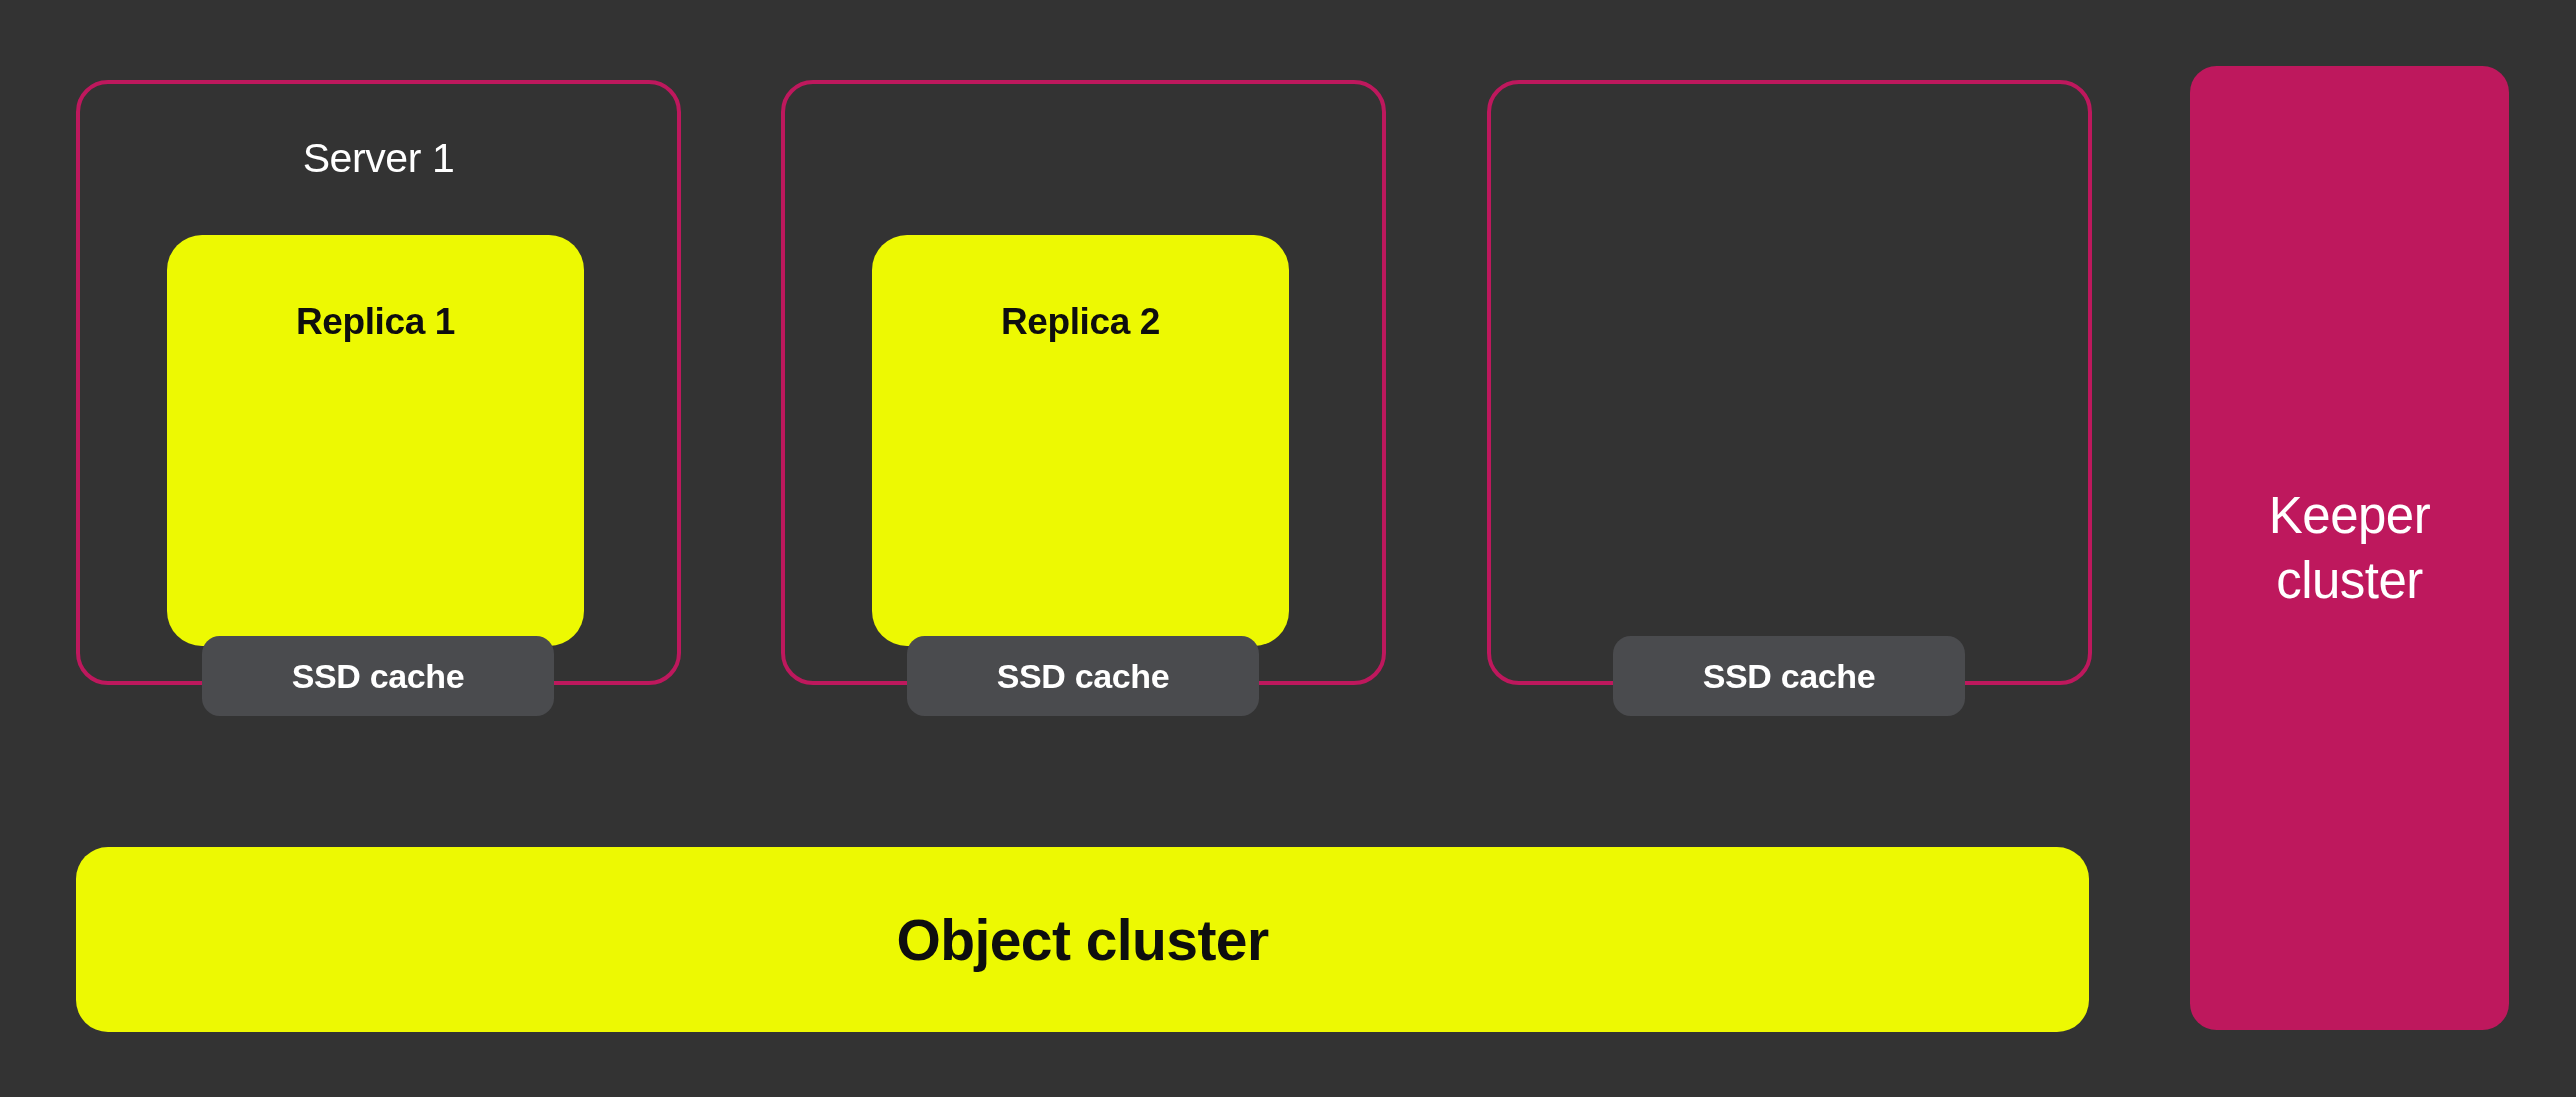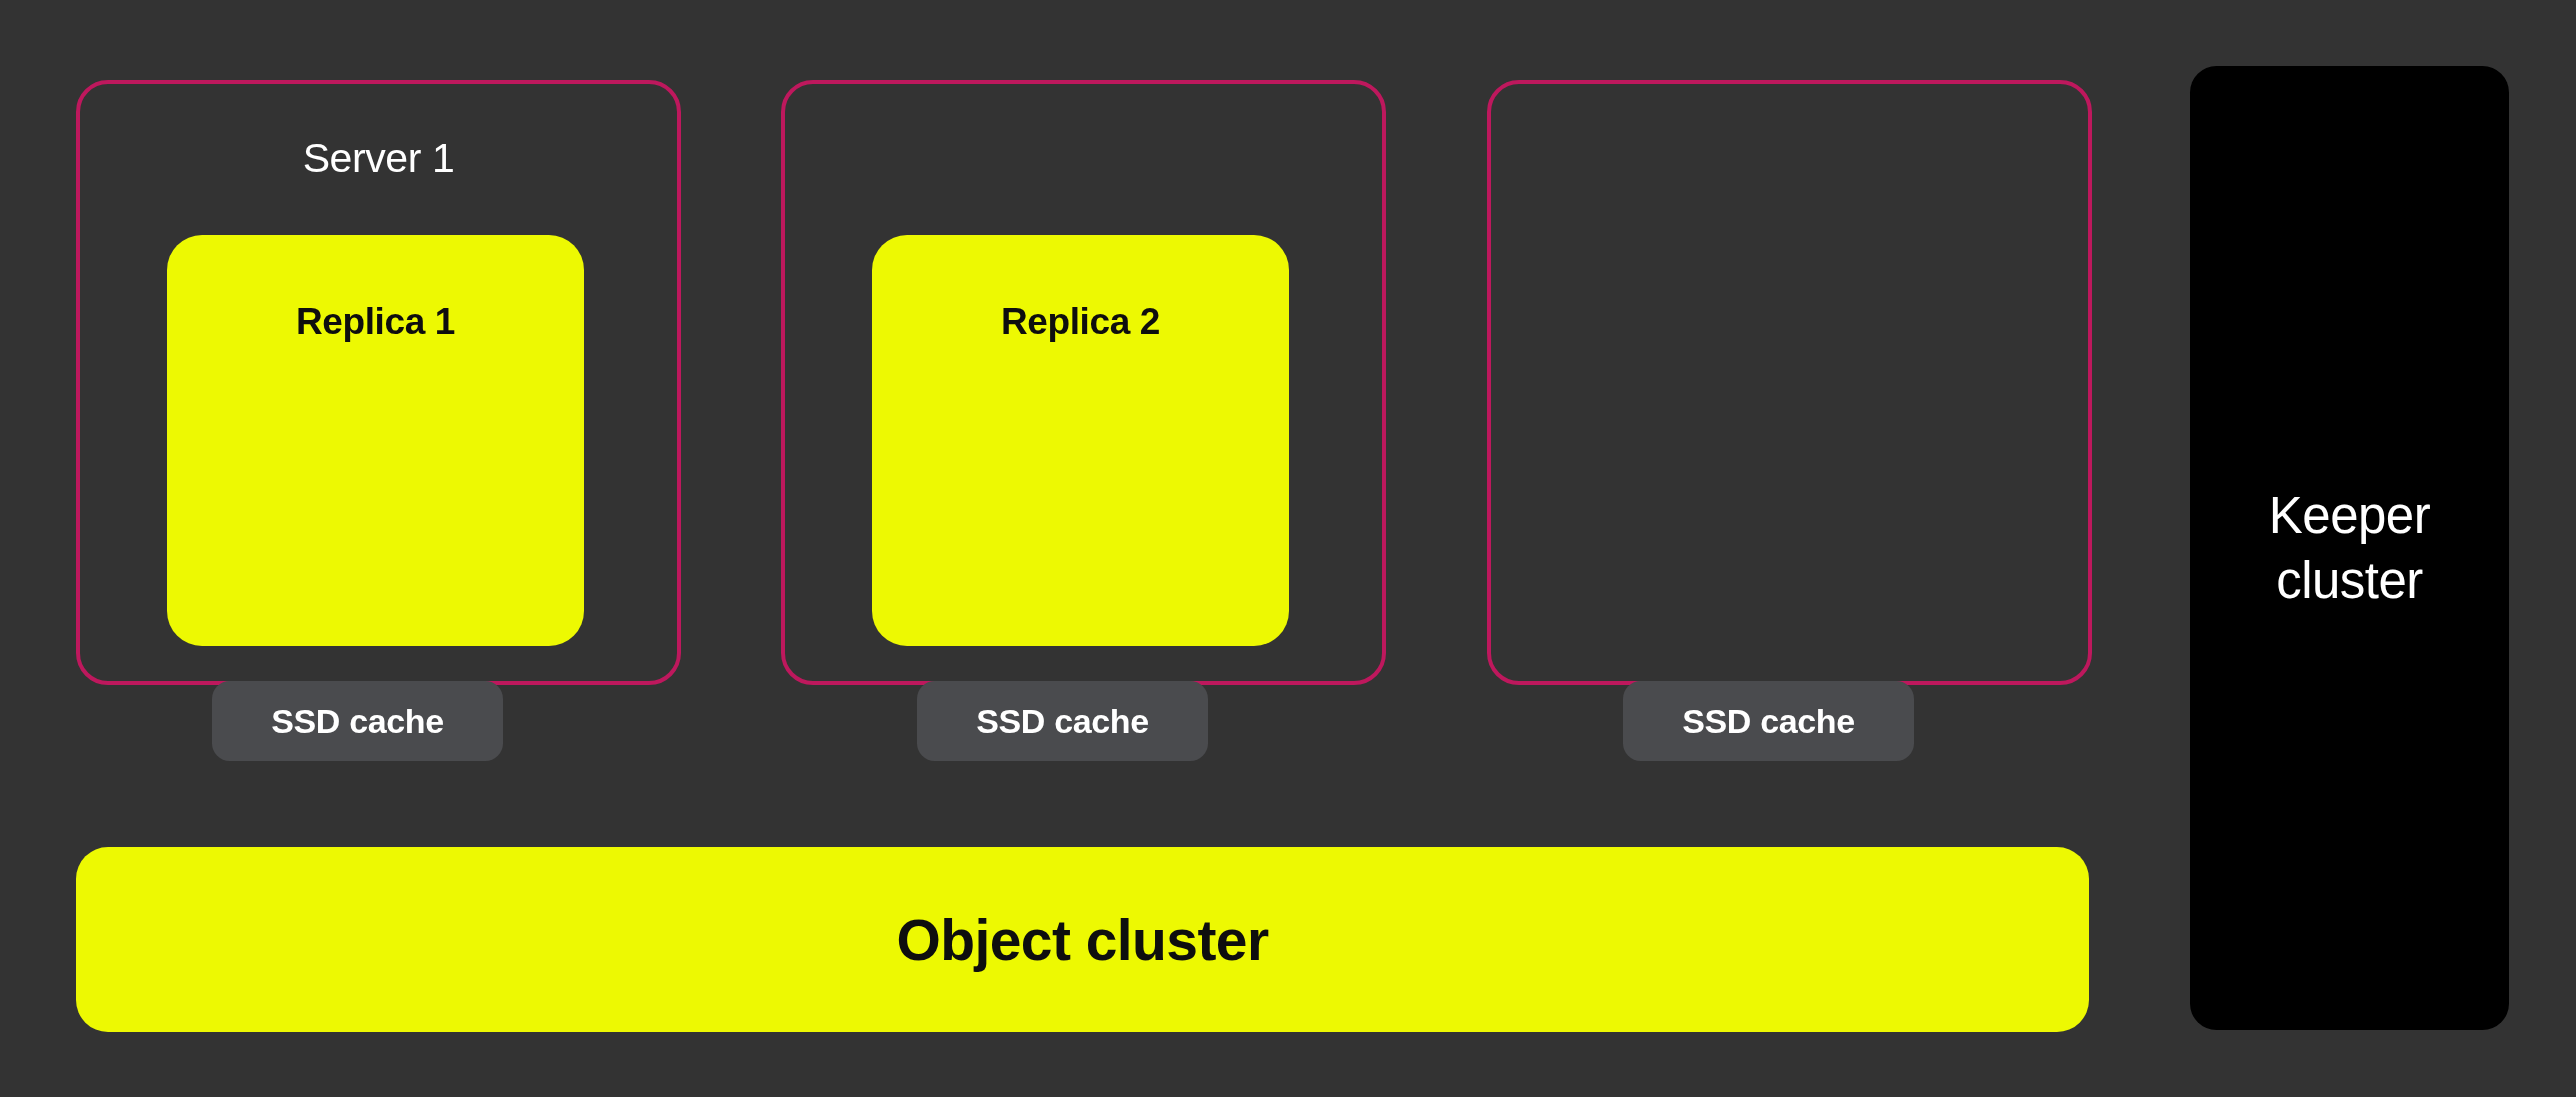--- a/index.html
+++ b/index.html
@@ -58,34 +58,33 @@
     display: block;
     padding-top: 67px;
     color: #0e0e0e;
     font-size: 37px;
     font-weight: 700;
     letter-spacing: -0.01em;
     line-height: 39px;
   }
   .ssd-cache {
     position: absolute;
-    left: 132px;           
+    left: 122px;           
     top: 552px;            
-    width: 291px;
+    width: 352px;
     height: 80px;
     border-radius: 17.7px;
     background: #4A4B4E;
     color: #ffffff;
     font-size: 34px;
     font-weight: 700;
     line-height: 80px;
     text-align: center;
     letter-spacing: -0.01em;
     z-index: 3;
-    margin-top: 45px;
   }
   .object-storage {
     position: absolute;
     left: 76px;
     top: 847px;
     width: 2013px;
     height: 185px;
     border-radius: 32px;
     background: #EDF902;
     display: flex;
@@ -96,21 +95,21 @@
     font-weight: 700;
     letter-spacing: -0.01em;
   }
   .keeper-cluster {
     position: absolute;
     left: 2190px;
     top: 66px;
     width: 319px;
     height: 964px;
     border-radius: 26.5px;
-    background: #000000;
+    background: #be185d;
     display: flex;
     align-items: center;
     justify-content: center;
     text-align: center;
     color: #ffffff;
     font-size: 51px;
     font-weight: 500;
     line-height: 65px;
     letter-spacing: -0.01em;
     padding: 0 8.8px;

